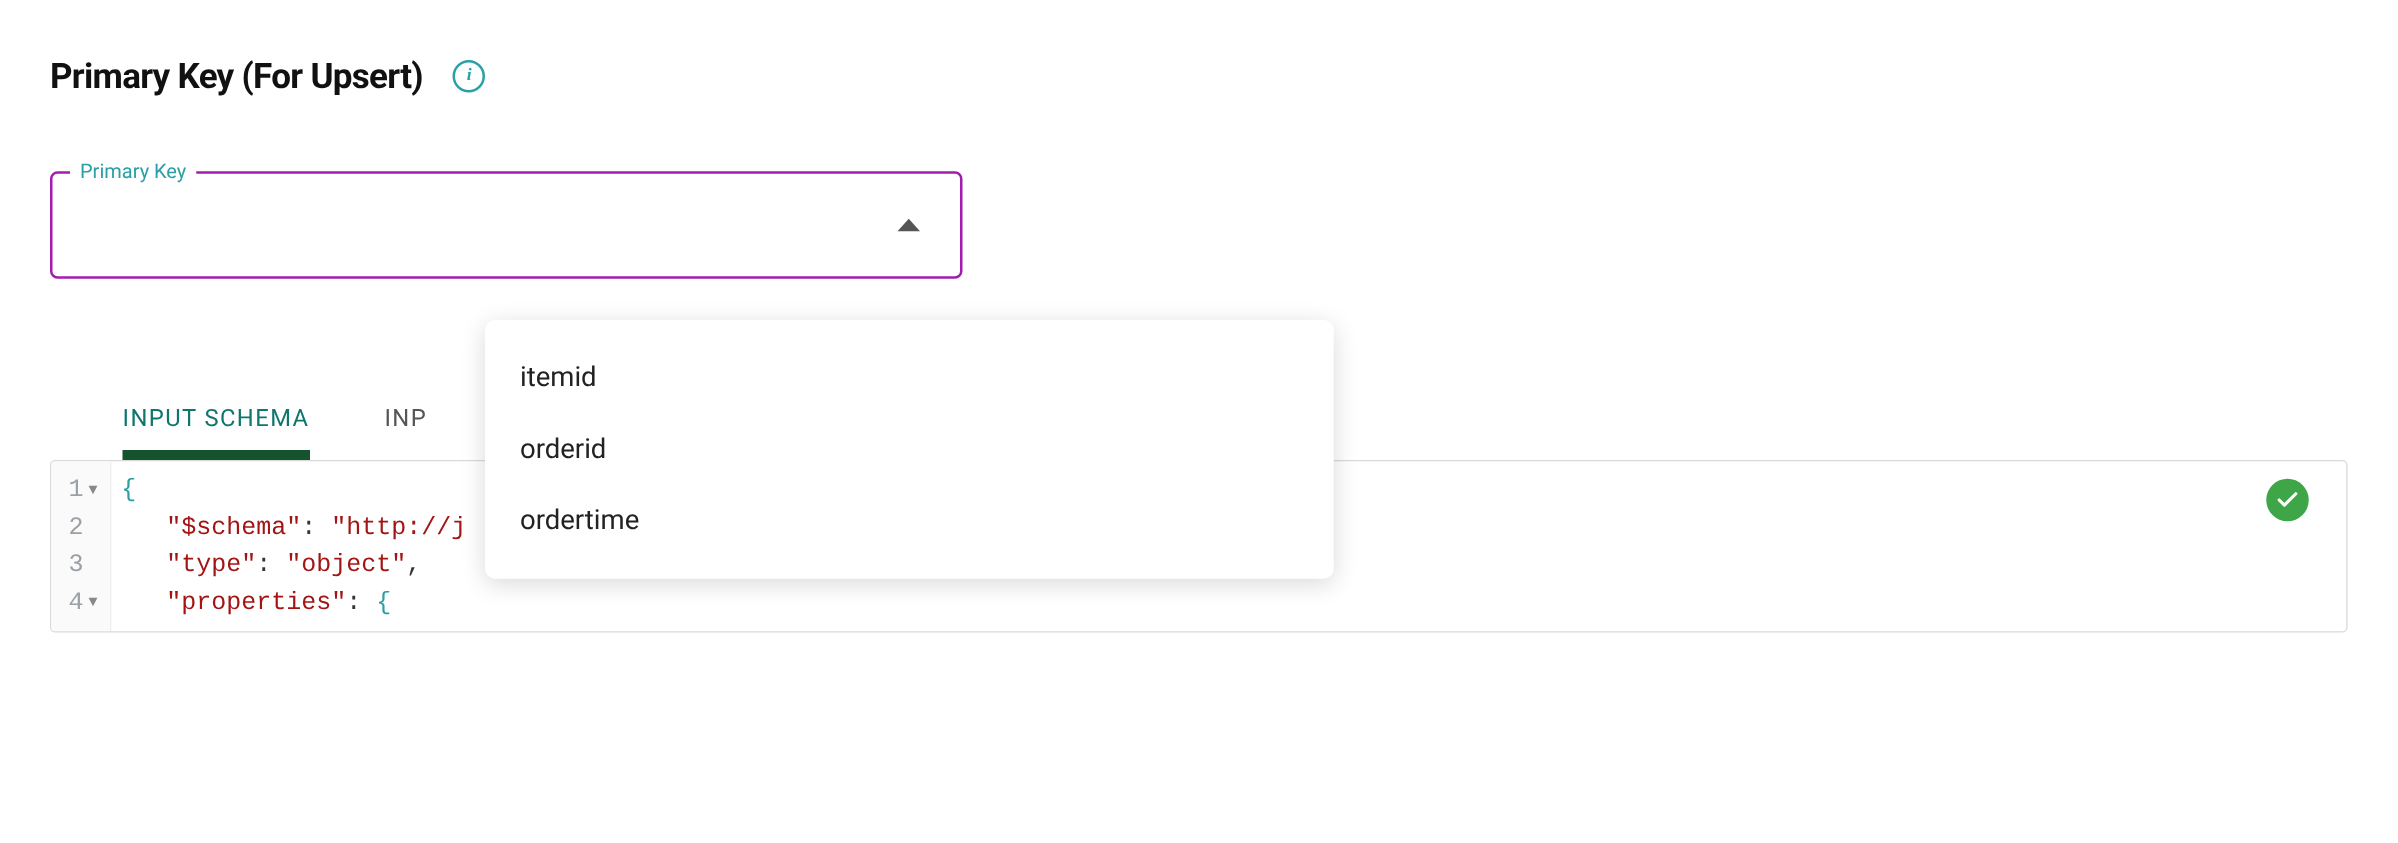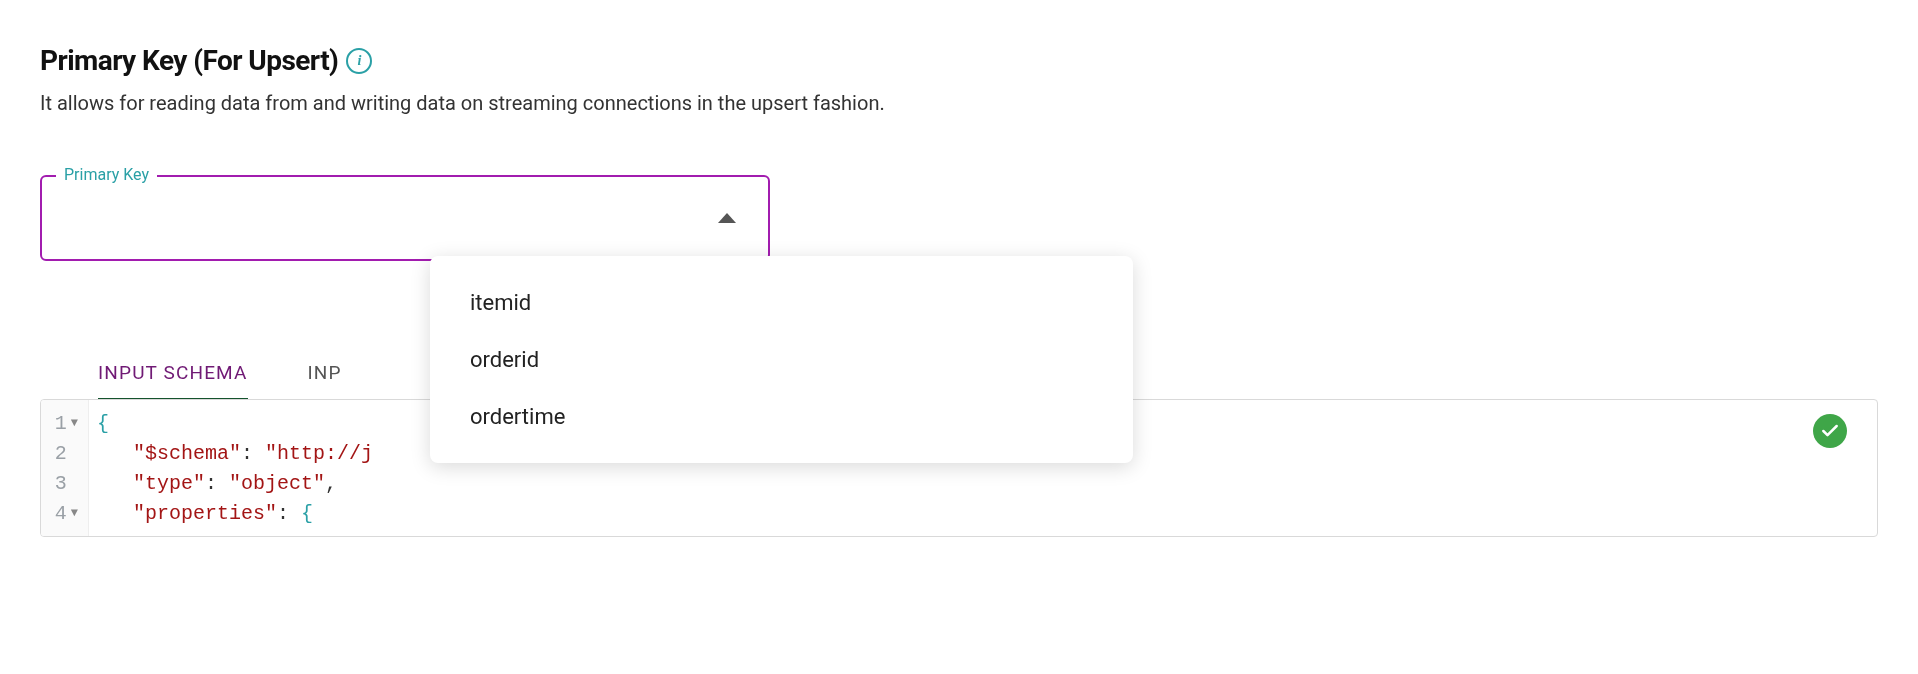--- a/index.html
+++ b/index.html
@@ -1,29 +1,29 @@
 <!DOCTYPE html>
 <html><head>
 <meta charset="utf-8">
 <style>
   html,body{margin:0;padding:0;font-family:-apple-system,BlinkMacSystemFont,"Segoe UI",Roboto,Helvetica,Arial,sans-serif;color:#222;background:#fff;}
   .page{padding:44px 40px 0 40px;position:relative;min-height:674px;box-sizing:border-box;}
-  .heading-row{display:flex;align-items:center;gap:8px;}
+  .heading-row{display:flex;align-items:center;gap:24px;}
   .heading{font-size:28px;font-weight:700;color:#111;margin:0;letter-spacing:-0.02em;}
   .info-icon{width:22px;height:22px;border:2px solid #2aa0a6;border-radius:50%;display:flex;align-items:center;justify-content:center;color:#2aa0a6;font-size:14px;font-weight:700;font-style:italic;font-family:Georgia,serif;line-height:1;}
   .subtext{margin:14px 0 0 0;font-size:20px;color:#333;}
   .select-wrap{position:relative;margin-top:60px;width:730px;}
   .select-box{border:2px solid #a21caf;border-radius:6px;height:86px;position:relative;display:flex;align-items:center;padding:0 28px;box-sizing:border-box;cursor:pointer;}
   .legend{position:absolute;top:-12px;left:14px;background:#fff;padding:0 8px;color:#2aa0a6;font-size:16px;}
   .caret{position:absolute;right:32px;top:50%;transform:translateY(-50%);width:0;height:0;border-left:9px solid transparent;border-right:9px solid transparent;border-bottom:10px solid #555;}
-  .dropdown{position:absolute;top:256px;left:430px;width:679px;background:#fff;border-radius:8px;box-shadow:0 4px 20px rgba(0,0,0,0.15);padding:18px 12px;z-index:50;}
+  .dropdown{position:absolute;top:256px;left:388px;width:679px;background:#fff;border-radius:8px;box-shadow:0 4px 20px rgba(0,0,0,0.15);padding:18px 0;z-index:50;}
   .dropdown-item{padding:16px 28px;font-size:22px;color:#222;cursor:pointer;}
   .tabs{display:flex;gap:60px;margin-top:100px;padding-left:58px;}
   .tab{font-size:19px;letter-spacing:0.06em;padding-bottom:14px;cursor:pointer;}
-  .tab.active{color:#701a75;border-bottom:1px solid #14532d;}
+  .tab.active{color:#0f766e;border-bottom:8px solid #14532d;}
   .tab.inactive{color:#555;text-align:center;}
   .editor{border:1px solid #d9d9d9;border-radius:4px;margin-top:0;overflow:hidden;position:relative;}
   .editor-inner{display:flex;font-family:Menlo,Consolas,"Courier New",monospace;font-size:20px;}
   .gutter{background:#fafafa;border-right:1px solid #eee;padding:8px 10px 8px 6px;text-align:right;color:#9aa0a6;user-select:none;min-width:48px;box-sizing:border-box;}
   .gutter .gline{display:flex;justify-content:flex-end;align-items:center;gap:4px;height:30px;}
   .fold{font-size:12px;color:#888;}
   .code{padding:8px 0 8px 8px;white-space:pre;color:#333;}
   .code .line{height:30px;display:flex;align-items:center;}
   .brace{color:#2aa0a6;}
   .key{color:#a31515;}
@@ -33,21 +33,20 @@
   .status-ok svg{width:20px;height:20px;}
 </style>
 </head>
 <body>
 
 <div class="page">
   <div class="heading-row">
     <h1 class="heading">Primary Key (For Upsert)</h1>
     <span class="info-icon">i</span>
   </div>
-  <p class="subtext">It allows for reading data from and writing data on streaming connections in the upsert fashion.</p>
 
   <div class="select-wrap">
     <div class="select-box">
       <span class="legend">Primary Key</span>
       <span></span>
       <span class="caret"></span>
     </div>
   </div>
 
   <div class="tabs" id="tabs">

